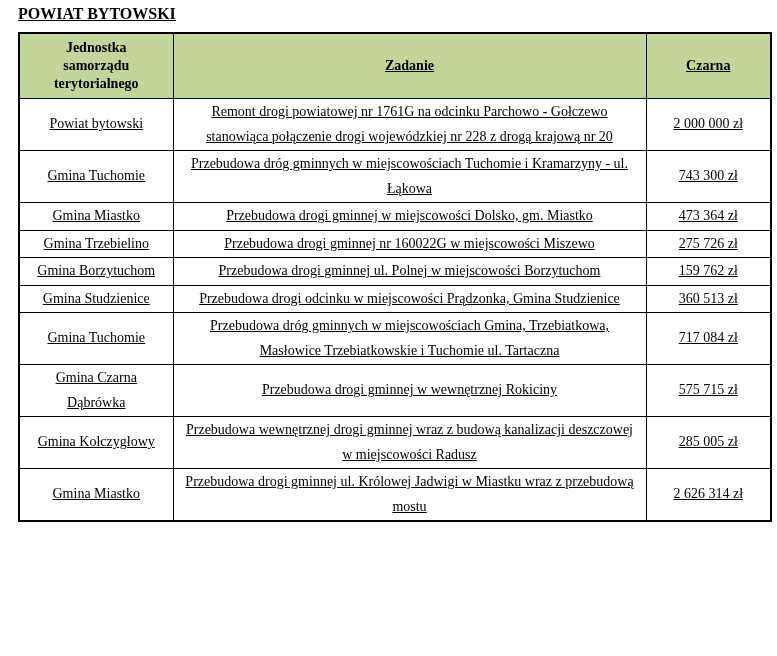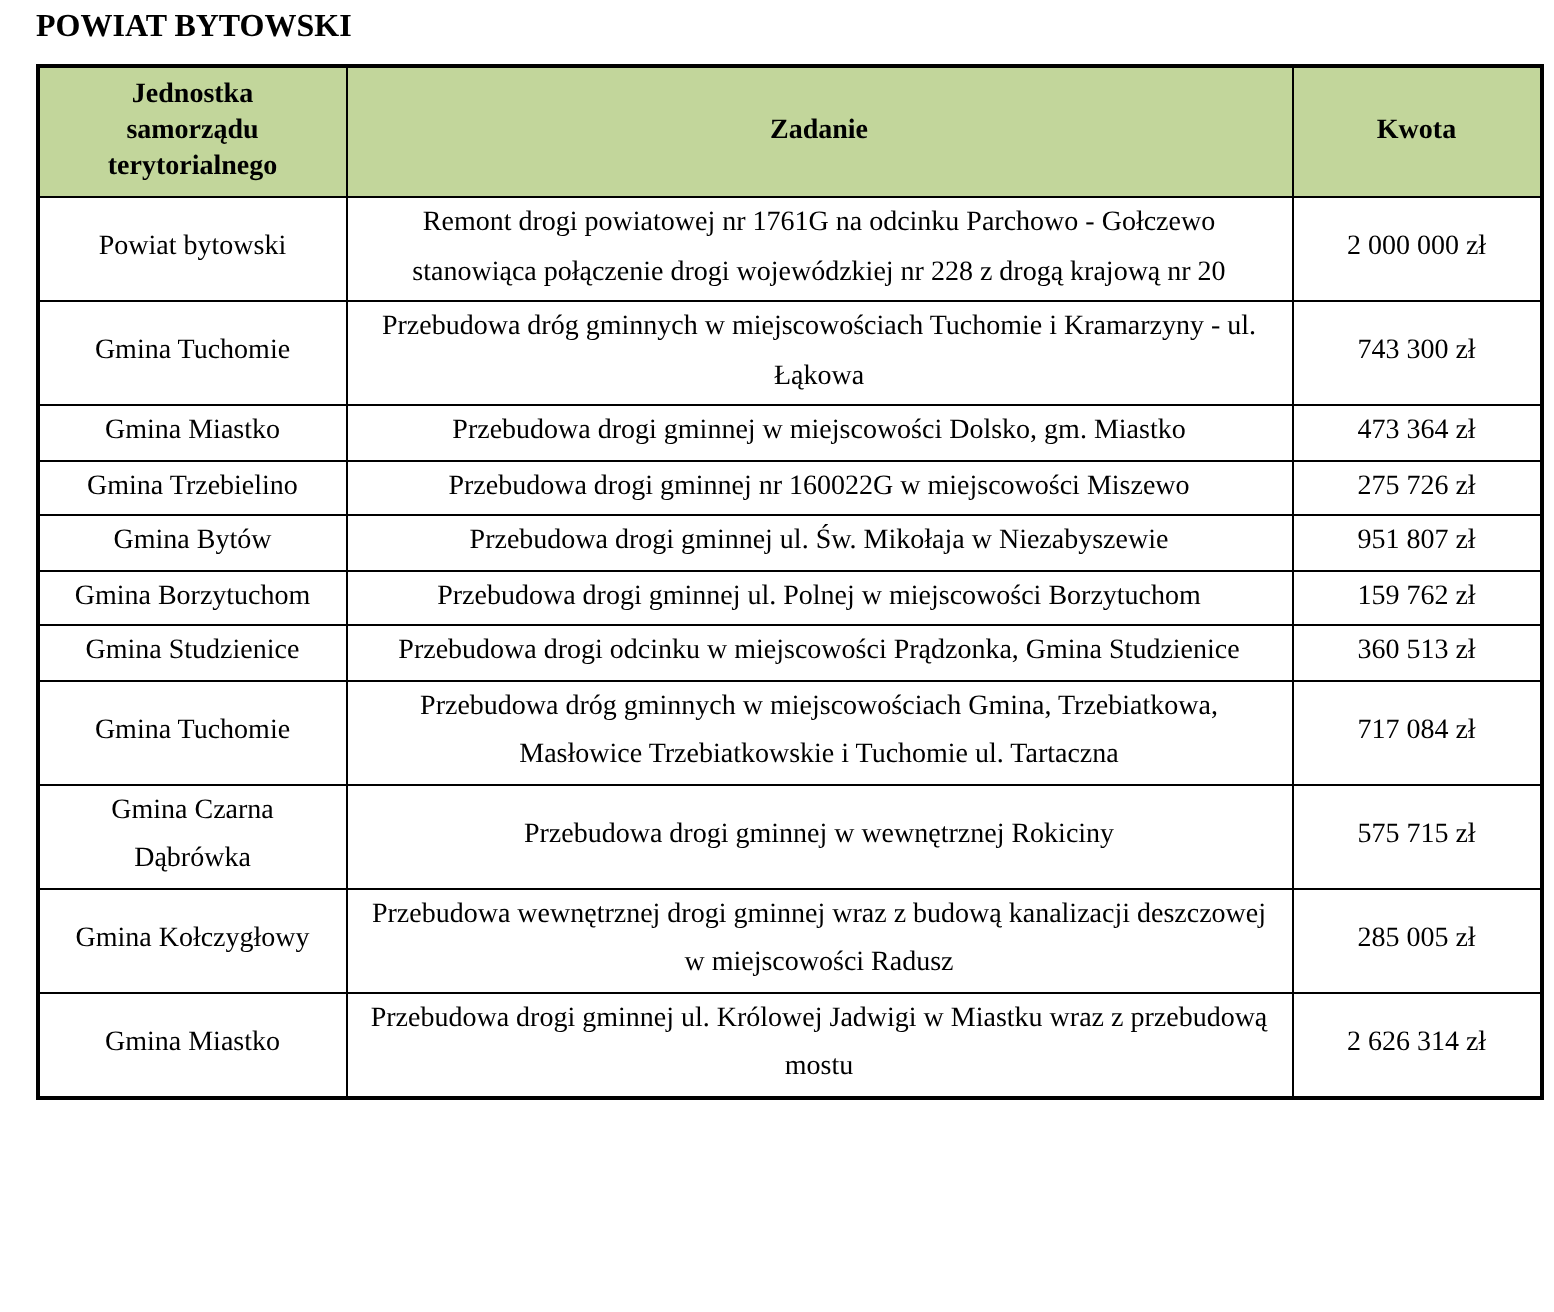--- a/index.html
+++ b/index.html
@@ -16,20 +16,21 @@
     color: var(--text);
     font-family: "Liberation Serif", "DejaVu Serif", serif;
   }
   body {
     width: 777px;
     height: 656px;
     overflow: hidden;
   }
   .page {
     padding: 5px 7px 0 18px;
+    text-decoration: underline;
   }
   .doc-title {
     font-size: 16px;
     font-weight: bold;
     margin: 0 0 9px 0;
     line-height: 1.1;
   }
   table.funding-table {
     border-collapse: collapse;
     width: 752px;
@@ -76,21 +77,21 @@
   <table class="funding-table">
     <colgroup>
       <col class="c-unit">
       <col class="c-task">
       <col class="c-amount">
     </colgroup>
     <thead>
       <tr>
         <th><span class="hdr-unit-text">Jednostka samorządu terytorialnego</span></th>
         <th>Zadanie</th>
-        <th>Kwota</th>
+        <th>Czarna</th>
       </tr>
     </thead>
     <tbody>
       <tr>
         <td class="unit-cell">Powiat bytowski</td>
         <td class="task-cell">Remont drogi powiatowej nr 1761G na odcinku Parchowo - Gołczewo stanowiąca połączenie drogi wojewódzkiej nr 228 z drogą krajową nr 20</td>
         <td class="amount-cell">2 000 000 zł</td>
       </tr>
       <tr>
         <td class="unit-cell">Gmina Tuchomie</td>
@@ -99,25 +100,20 @@
       </tr>
       <tr>
         <td class="unit-cell">Gmina Miastko</td>
         <td class="task-cell">Przebudowa drogi gminnej w miejscowości Dolsko, gm. Miastko</td>
         <td class="amount-cell">473 364 zł</td>
       </tr>
       <tr>
         <td class="unit-cell">Gmina Trzebielino</td>
         <td class="task-cell">Przebudowa drogi gminnej nr 160022G w miejscowości Miszewo</td>
         <td class="amount-cell">275 726 zł</td>
-      </tr>
-      <tr>
-        <td class="unit-cell">Gmina Bytów</td>
-        <td class="task-cell">Przebudowa drogi gminnej ul. Św. Mikołaja w Niezabyszewie</td>
-        <td class="amount-cell">951 807 zł</td>
       </tr>
       <tr>
         <td class="unit-cell">Gmina Borzytuchom</td>
         <td class="task-cell">Przebudowa drogi gminnej ul. Polnej w miejscowości Borzytuchom</td>
         <td class="amount-cell">159 762 zł</td>
       </tr>
       <tr>
         <td class="unit-cell">Gmina Studzienice</td>
         <td class="task-cell">Przebudowa drogi odcinku w miejscowości Prądzonka, Gmina Studzienice</td>
         <td class="amount-cell">360 513 zł</td>

